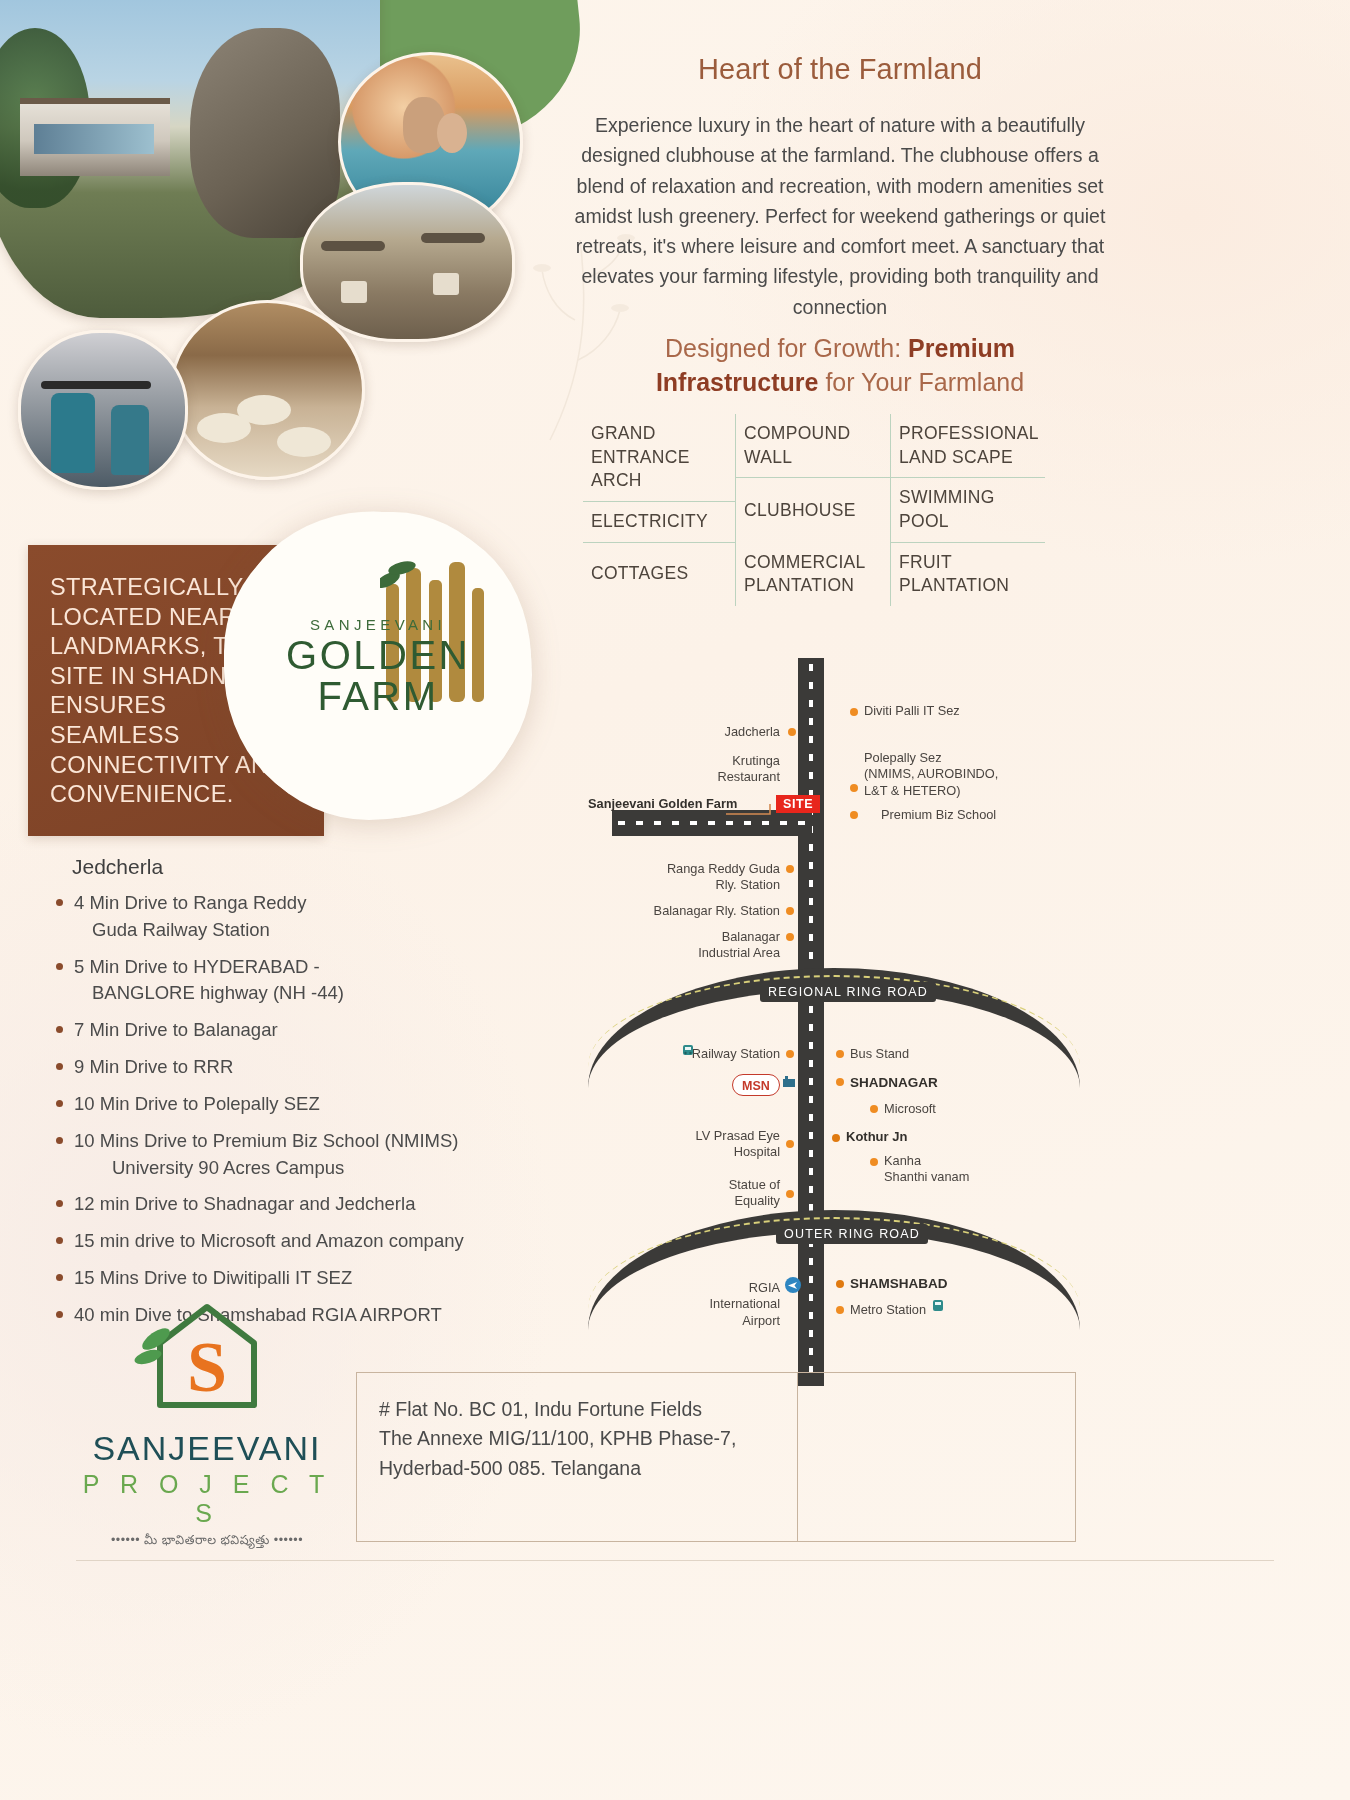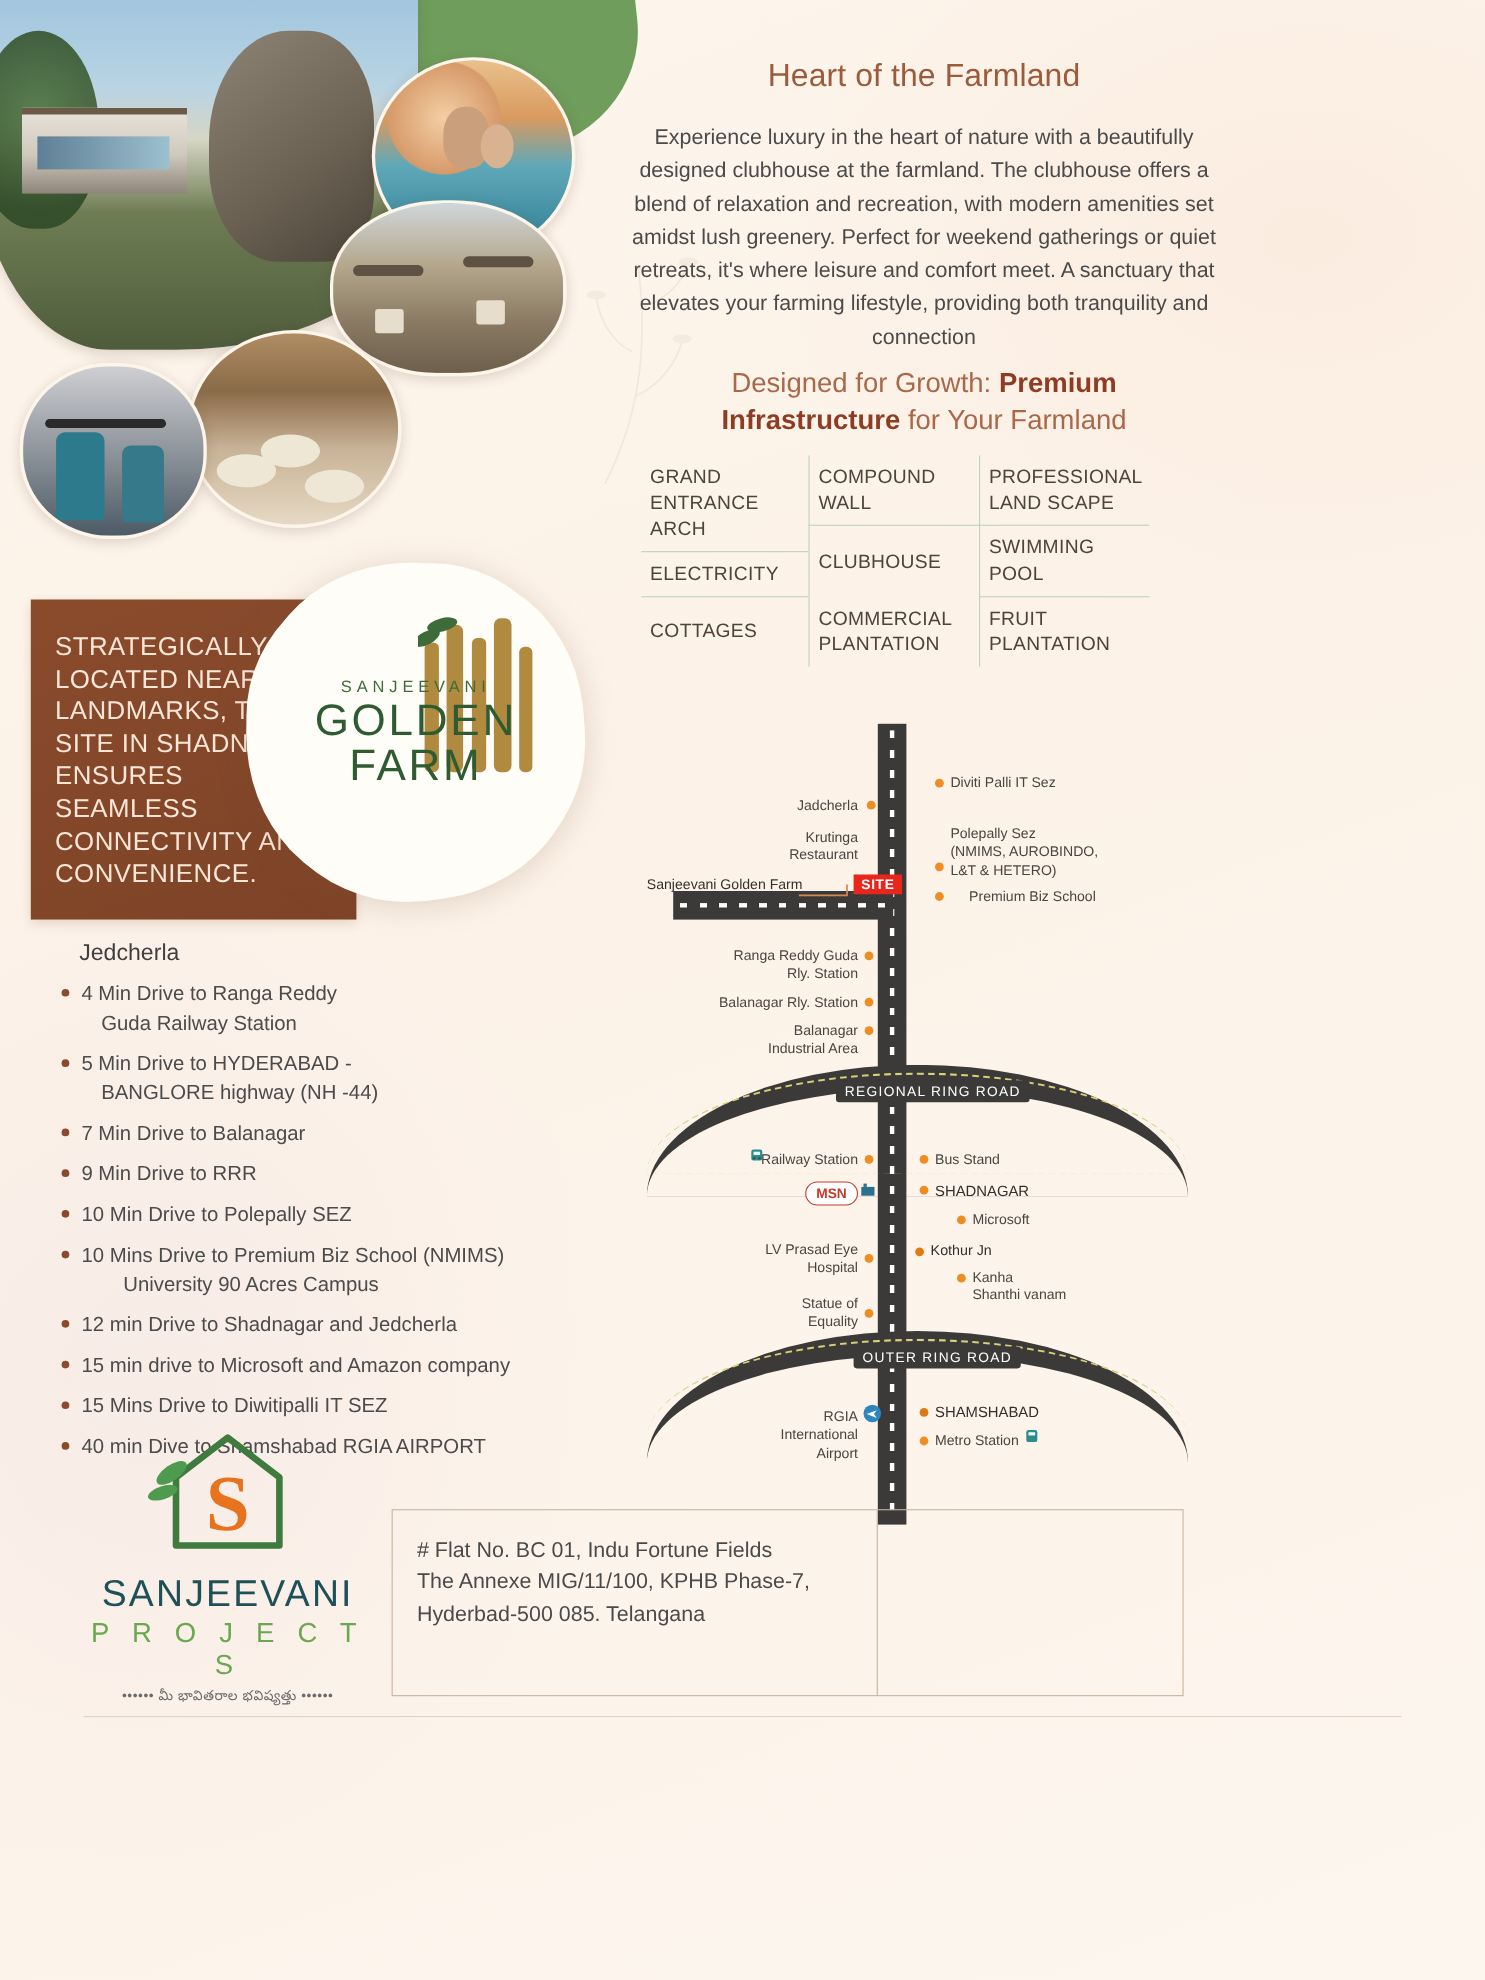--- a/index.html
+++ b/index.html
@@ -212,21 +212,21 @@
   .ring-label {
     position:absolute; font-size:12.5px; font-weight:400; letter-spacing:1.2px;
     color:#fff; background:#3b3a38; padding:3px 8px; border-radius:3px;
   }
   .site-tag{
     position:absolute; left:196px; top:145px; background:#e8261c; color:#fff;
     font-size:12.5px; font-weight:700; letter-spacing:.6px; padding:2px 7px;
   }
   .lbl { position:absolute; font-size:12.8px; color:#4a4541; line-height:1.28; }
   .lbl.r { text-align:right; }
-  .lbl.b { font-weight:400; color:#33302c; }
+  .lbl.b { font-weight:700; color:#33302c; }
   .dot { position:absolute; width:8px; height:8px; border-radius:50%; background:#ef8c22; }
   .dot.dark { background:#e07a10; }
 
   
   .foot-logo { position:absolute; left:72px; top:1295px; width:270px; text-align:center; }
   .foot-name { font-size:34px; letter-spacing:2px; color:#1f4f57; font-weight:400; margin-top:10px;}
   .foot-sub { font-size:25px; letter-spacing:7px; color:#6aa84f; margin-top:2px;}
   .foot-tag { font-size:12.5px; color:#6a6a6a; margin-top:5px; letter-spacing:.5px;}
 
   

